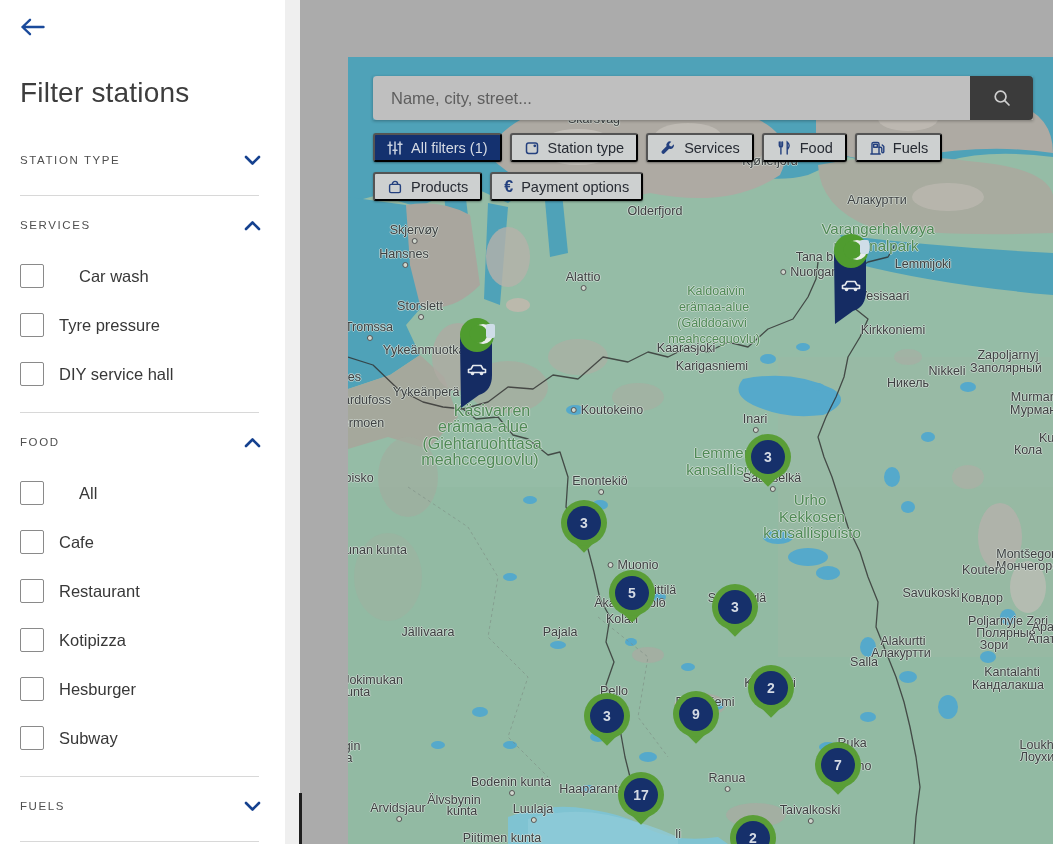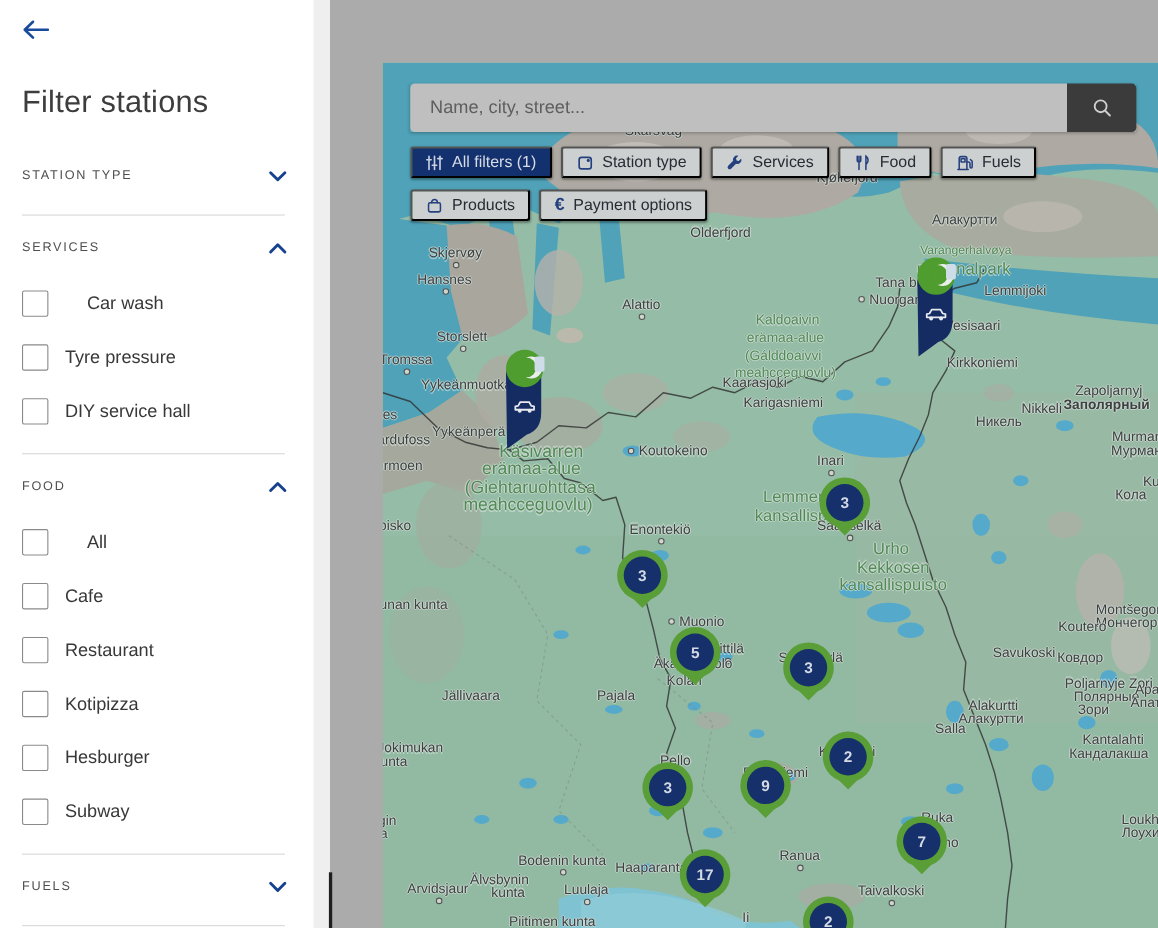--- a/index.html
+++ b/index.html
@@ -176,28 +176,28 @@
         <path d="M500,218 L520,205 540,200 548,186"></path>
       </g>
     </svg>
 
     <div class="maplabels" id="maplabels">
         <div class="mlabel" style="left: 246px; top: 62px;">Skarsvåg</div>
         <div class="mlabel" style="left: 188px; top: 129px;">Hammerfest<i class="dot"></i></div>
         <div class="mlabel" style="left: 307px; top: 154px;">Olderfjord</div>
         <div class="mlabel" style="left: 422px; top: 104px;">Kjøllefjord</div>
         <div class="mlabel" style="left: 529px; top: 143px;">Алакуртти</div>
-        <div class="mlabel park" style="left: 530px; top: 171px; font-size: 11px;">Varangerhalvøya</div>
+        <div class="mlabel park" style="left: 530px; top: 171px; font-size: 15px;">Varangerhalvøya</div>
         <div class="mlabel park" style="left: 528px; top: 188px; font-size: 15px;">nasjonalpark</div>
         <div class="mlabel" style="left: 472px; top: 200px;">Tana bru</div>
         <div class="mlabel" style="left: 468px; top: 215px;">Nuorgam<i class="dotl"></i></div>
         <div class="mlabel" style="left: 536px; top: 239px;">Vesisaari</div>
         <div class="mlabel" style="left: 545px; top: 273px;">Kirkkoniemi</div>
         <div class="mlabel" style="left: 660px; top: 298px;">Zapoljarnyj</div>
-        <div class="mlabel" style="left: 658px; top: 311px; font-weight: bold;">Заполярный</div>
+        <div class="mlabel" style="left: 658px; top: 311px;">Заполярный</div>
         <div class="mlabel" style="left: 563px; top: 314px; margin-left: 36px;">Nikkeli</div>
         <div class="mlabel" style="left: 560px; top: 326px;">Никель</div>
         <div class="mlabel" style="left: 692px; top: 340px;">Murmansk</div>
         <div class="mlabel" style="left: 691px; top: 353px;">Мурманск</div>
         <div class="mlabel park" style="left: 368px; top: 234px;">Kaldoaivin</div>
         <div class="mlabel park" style="left: 366px; top: 250px;">erämaa-alue</div>
         <div class="mlabel park" style="left: 364px; top: 266px;">(Gálddoaivvi</div>
         <div class="mlabel park" style="left: 366px; top: 282px;">meahcceguovlu)</div>
         <div class="mlabel" style="left: 338px; top: 291px;">Kaarasjoki</div>
         <div class="mlabel" style="left: 364px; top: 309px;">Karigasniemi</div>

